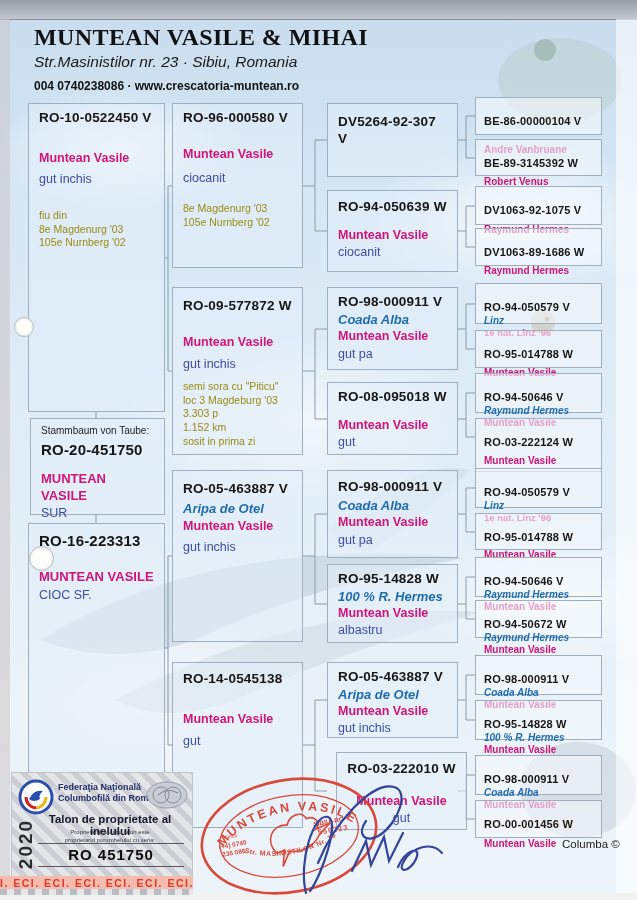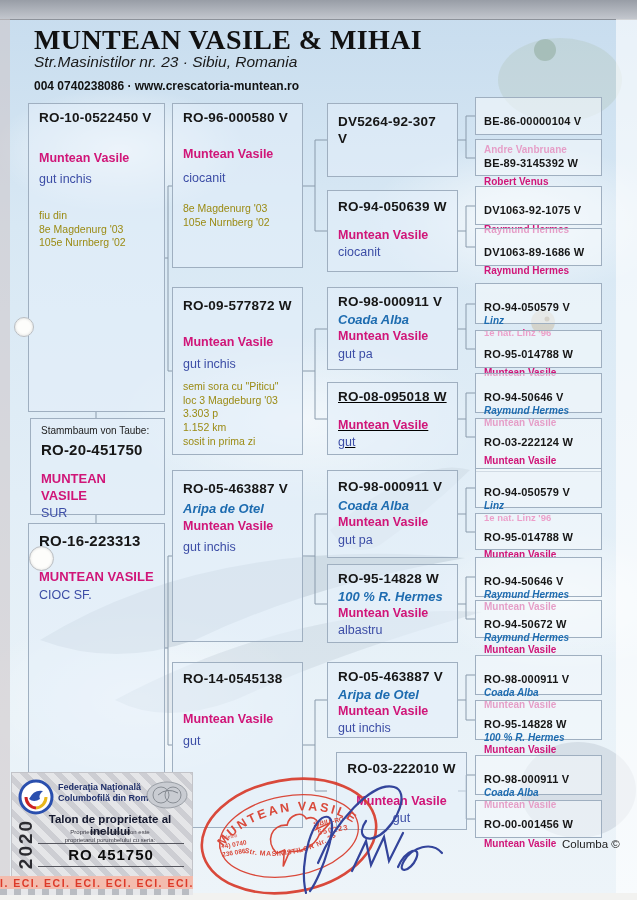--- a/index.html
+++ b/index.html
@@ -13,21 +13,21 @@
       radial-gradient(ellipse 240px 130px at 140px 700px, rgba(255,255,255,.6), rgba(255,255,255,0) 70%),
       radial-gradient(ellipse 200px 100px at 560px 600px, rgba(255,255,255,.65), rgba(255,255,255,0) 70%),
       linear-gradient(180deg,#c7dcee 0%,#d8e8f4 25%,#e2eef7 55%,#e9f2f8 80%,#edf4f9 100%);}
   .topband{position:absolute;left:0;top:0;width:637px;height:19px;
     background:linear-gradient(#989da6,#c3c7ce);border-bottom:1px solid #8d929a;}
   .leftband{position:absolute;left:0;top:19px;width:10px;height:881px;background:rgba(206,196,199,.55);}
   .rightband{position:absolute;left:616px;top:19px;width:21px;height:874px;background:rgba(255,255,255,.6);}
   .bottomband{position:absolute;left:0;top:893px;width:637px;height:7px;background:#f2f2f0;}
 
   .title{position:absolute;left:34px;top:24px;font-family:"Liberation Serif",serif;
-    font-size:28px;font-weight:bold;color:#111;letter-spacing:.4px;}
+    font-size:24px;font-weight:bold;color:#111;letter-spacing:.4px;}
   .address{position:absolute;left:34px;top:53px;font-size:15.5px;font-style:italic;color:#1a1a1a;}
   .contact{position:absolute;left:34px;top:79px;font-size:12px;font-weight:bold;color:#121212;}
 
   .pbox{position:absolute;box-sizing:border-box;border:1px solid #9fafc0;
     background:rgba(228,239,249,.55);padding:6px 10px;line-height:1.25;}
   .pbox.sm{padding:17px 8px;background:rgba(243,248,252,.6);}
   .ring{font-weight:bold;color:#161616;font-size:13.5px;letter-spacing:.2px;}
   .sm .ring{font-size:11px;}
   .big .ring{font-size:15px;}
   .owner{font-weight:bold;color:#d01578;font-size:12.5px;}
@@ -221,21 +221,21 @@
     <div class="ring" style="margin-top:2px;">RO-94-050639 W</div>
     <div class="owner" style="margin-top:12px;">Muntean Vasile</div>
     <div class="desc" style="margin-top:1px;">ciocanit</div>
   </div>
   <div class="pbox" style="left:327px;top:287px;width:131px;height:83px;">
     <div class="ring">RO-98-000911 V</div>
     <div class="nick" style="margin-top:1px;">Coada Alba</div>
     <div class="owner" style="margin-top:1px;">Muntean Vasile</div>
     <div class="desc" style="margin-top:2px;">gut pa</div>
   </div>
-  <div class="pbox" style="left:327px;top:382px;width:131px;height:73px;text-decoration:underline;">
+  <div class="pbox" style="left:327px;top:382px;width:131px;height:73px;">
     <div class="ring">RO-08-095018 W</div>
     <div class="owner" style="margin-top:12px;">Muntean Vasile</div>
     <div class="desc" style="margin-top:1px;">gut</div>
   </div>
   <div class="pbox" style="left:327px;top:470px;width:131px;height:88px;">
     <div class="ring" style="margin-top:2px;">RO-98-000911 V</div>
     <div class="nick" style="margin-top:2px;">Coada Alba</div>
     <div class="owner" style="margin-top:1px;">Muntean Vasile</div>
     <div class="desc" style="margin-top:2px;">gut pa</div>
   </div>

